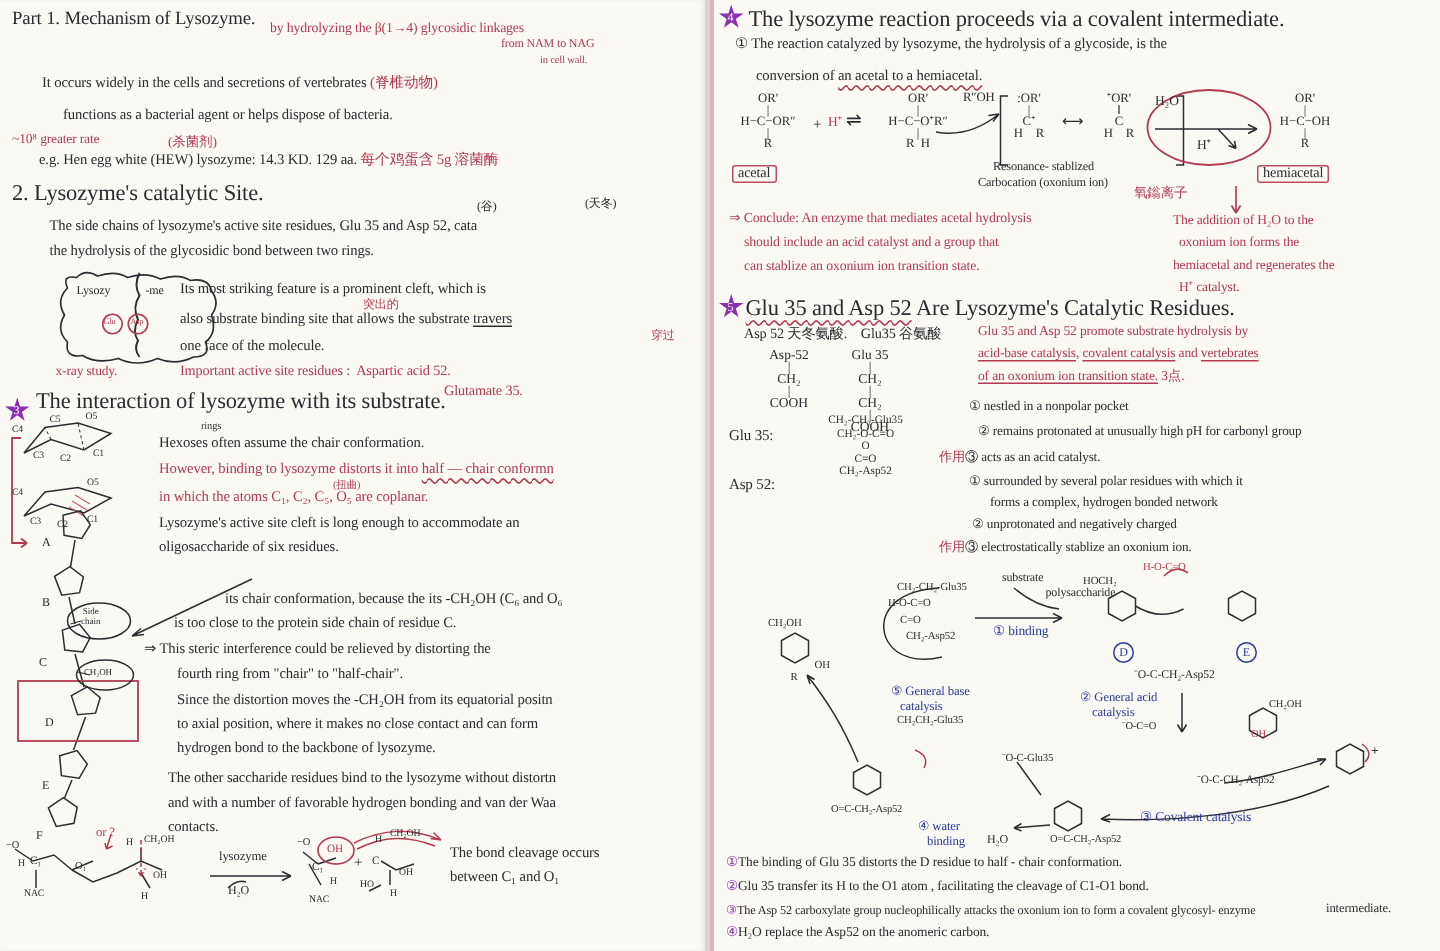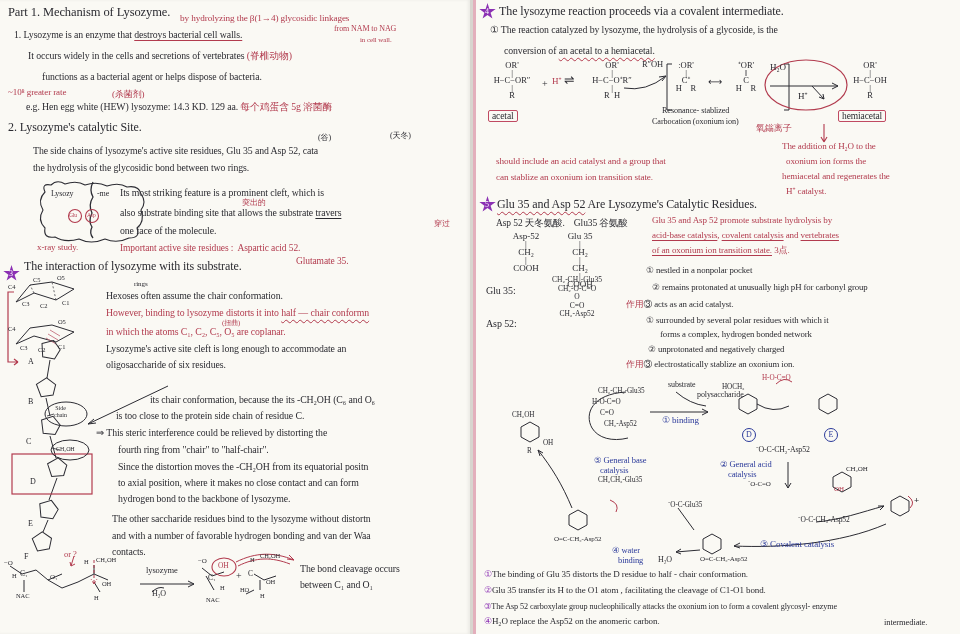--- a/index.html
+++ b/index.html
@@ -6,21 +6,21 @@
   #wrap{position:relative;width:960px;height:634px;overflow:hidden;
         font-family:Liberation Serif, serif;background:#d8d5cf;}
   .page{position:absolute;top:0;height:634px;background:#faf9f4;}
   #pgL{left:0;width:470px;box-shadow:inset -2px 0 3px rgba(0,0,0,.06);}
   #pgR{left:473px;width:487px;border-left:3px solid #e3afbc;}
   .t{position:absolute;white-space:pre;color:#2b2b31;font-size:9.8px;
      letter-spacing:-.1px;line-height:1.1;}
   .s6{font-size:6px}.s65{font-size:6.5px}.s7{font-size:7px}.s72{font-size:7.2px}
   .s75{font-size:7.5px}.s78{font-size:7.8px}.s8{font-size:8px}.s82{font-size:8.2px}
   .s85{font-size:8.5px}.s88{font-size:8.8px}.s9{font-size:9px}.s92{font-size:9.2px}
-  .s95{font-size:9.5px}.s10{font-size:10px}.s105{font-size:12px}.s12{font-size:12.5px}
+  .s95{font-size:9.5px}.s10{font-size:10px}.s105{font-size:15px}.s12{font-size:12.5px}
   .red{color:#b23b4e}.blue{color:#2b3a9a}.purple{color:#8b30b3}
   .u{text-decoration:underline;text-underline-offset:2px;}
   .ur{text-decoration:underline;text-decoration-color:#b23b4e;text-underline-offset:2px;}
   .uw{text-decoration:underline wavy #b23b4e 1px;text-underline-offset:2.5px;}
   .stack{position:absolute;text-align:center;color:#2b2b31;}
   .stack span{display:block;white-space:pre;}
   .box{border:1.1px solid #c04a62;padding:0 3px;border-radius:2px;}
   .circB{display:inline-block;width:12px;height:12px;border:1.1px solid #2b3a9a;
          border-radius:50%;text-align:center;line-height:12px;font-size:8px;color:#2b3a9a;}
   .star{position:absolute;width:17px;height:17px;background:#8b30b3;
@@ -31,21 +31,20 @@
 </head>
 <body>
 
 <div id="wrap">
   <div id="pgL" class="page"></div>
   <div id="pgR" class="page"></div>
 
   <div class="t s12" style="left:8px;top:6px">Part 1. Mechanism of Lysozyme.</div>
   <div class="t red s92" style="left:180px;top:13px">by hydrolyzing the β(1→4) glycosidic linkages</div>
 
-  <div class="t" style="left:14px;top:30px"><span>1. Lysozyme is an enzyme that </span><span class="ur">destroys bacterial cell walls.</span></div>
   <div class="t red s8" style="left:334px;top:25px">from NAM to NAG</div>
   <div class="t red s7" style="left:360px;top:37px">in cell wall.</div>
   <div class="t" style="left:42px;top:72px">functions as a bacterial agent or helps dispose of bacteria.</div>
   <div class="t" style="left:28px;top:51px"><span>It occurs widely in the cells and secretions of vertebrates </span><span class="red">(脊椎动物)</span></div>
   <div class="t red s9" style="left:8px;top:88px">~10⁸ greater rate</div>
   <div class="t red s9" style="left:112px;top:90px">(杀菌剂)</div>
   <div class="t" style="left:26px;top:102px"><span>e.g. Hen egg white (HEW) lysozyme: 14.3 KD. 129 aa. </span><span class="red">每个鸡蛋含 5g 溶菌酶</span></div>
 
   <div class="t s105" style="left:8px;top:121px">2. Lysozyme's catalytic Site.</div>
   <div class="t s8" style="left:318px;top:134px">(谷)</div>
@@ -237,20 +236,21 @@
       <span>H−C−OH</span>
       <span>|</span>
       <span>R</span>
   </div>
   <div class="t s95 box" style="left:488px;top:110px">acetal</div>
   <div class="t s82" style="left:662px;top:106px">Resonance- stablized</div>
   <div class="t s82" style="left:652px;top:117px">Carbocation (oxonium ion)</div>
   <div class="t red s9" style="left:756px;top:124px">氧鎓离子</div>
   <div class="t s95 box" style="left:838px;top:110px">hemiacetal</div>
 
+  <div class="t red s92" style="left:486px;top:140px">⇒ Conclude: An enzyme that mediates acetal hydrolysis</div>
   <div class="t red s92" style="left:496px;top:156px">should include an acid catalyst and a group that</div>
   <div class="t red s92" style="left:496px;top:172px">can stablize an oxonium ion transition state.</div>
   <div class="t red s9" style="left:782px;top:142px">The addition of H₂O to the</div>
   <div class="t red s9" style="left:786px;top:157px">oxonium ion forms the</div>
   <div class="t red s9" style="left:782px;top:172px">hemiacetal and regenerates the</div>
   <div class="t red s9" style="left:786px;top:187px">H⁺ catalyst.</div>
 
   <div class="star" style="left:479px;top:196px"></div>
   <div class="t starnum" style="left:485px;top:201px">5</div>
   <div class="t s105" style="left:497px;top:198px"><span class="uw">Glu 35 and Asp 52</span><span> Are Lysozyme's Catalytic Residues.</span></div>
@@ -346,14 +346,14 @@
   <div class="t s8" style="left:658px;top:556px">H₂O</div>
   <div class="t s7" style="left:554px;top:536px">O=C-CH₂-Asp52</div>
   <div class="t blue s85" style="left:594px;top:456px">⑤ General base</div>
   <div class="t blue s85" style="left:600px;top:466px">catalysis</div>
   <div class="t s72" style="left:598px;top:477px">CH₂CH₂-Glu35</div>
 
   <div class="t s9" style="left:484px;top:570px"><span class="purple">①</span><span>The binding of Glu 35 distorts the D residue to half - chair conformation.</span></div>
   <div class="t s9" style="left:484px;top:586px"><span class="purple">②</span><span>Glu 35 transfer its H to the O1 atom , facilitating the cleavage of C1-O1 bond.</span></div>
   <div class="t s82" style="left:484px;top:602px"><span class="purple">③</span><span>The Asp 52 carboxylate group nucleophilically attacks the oxonium ion to form a covalent glycosyl- enzyme</span></div>
   <div class="t s9" style="left:484px;top:617px"><span class="purple">④</span><span>H₂O replace the Asp52 on the anomeric carbon.</span></div>
-  <div class="t s85" style="left:884px;top:618px">intermediate.</div>
+  <div class="t s85" style="left:884px;top:601px">intermediate.</div>
 </div>
 
 </body></html>

